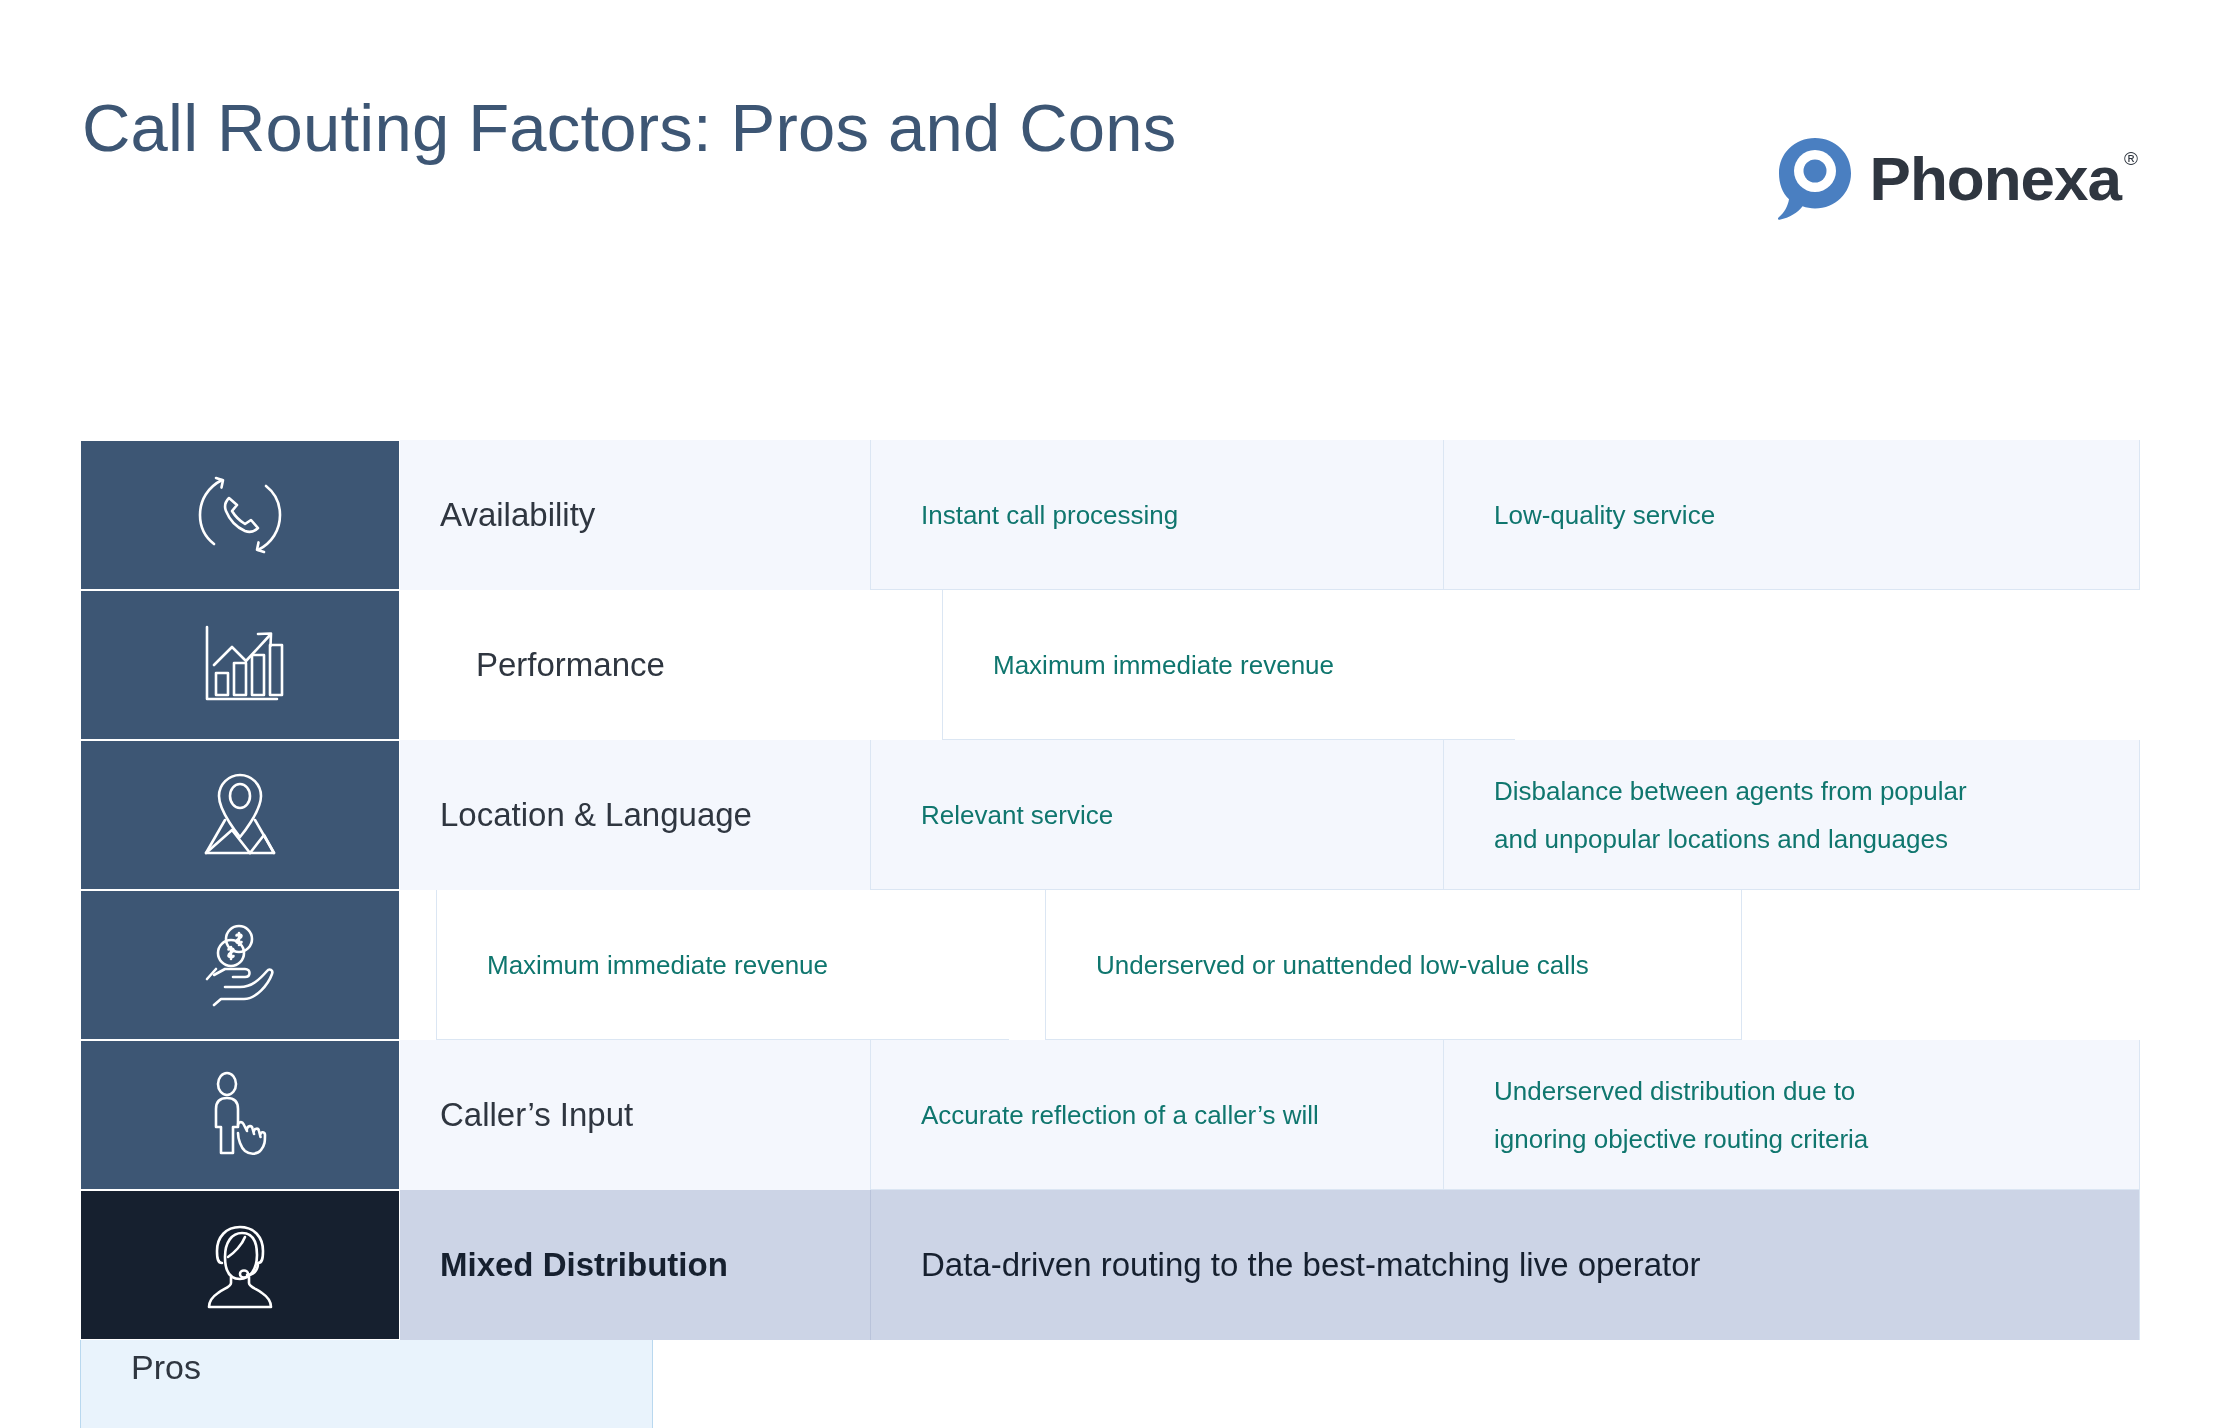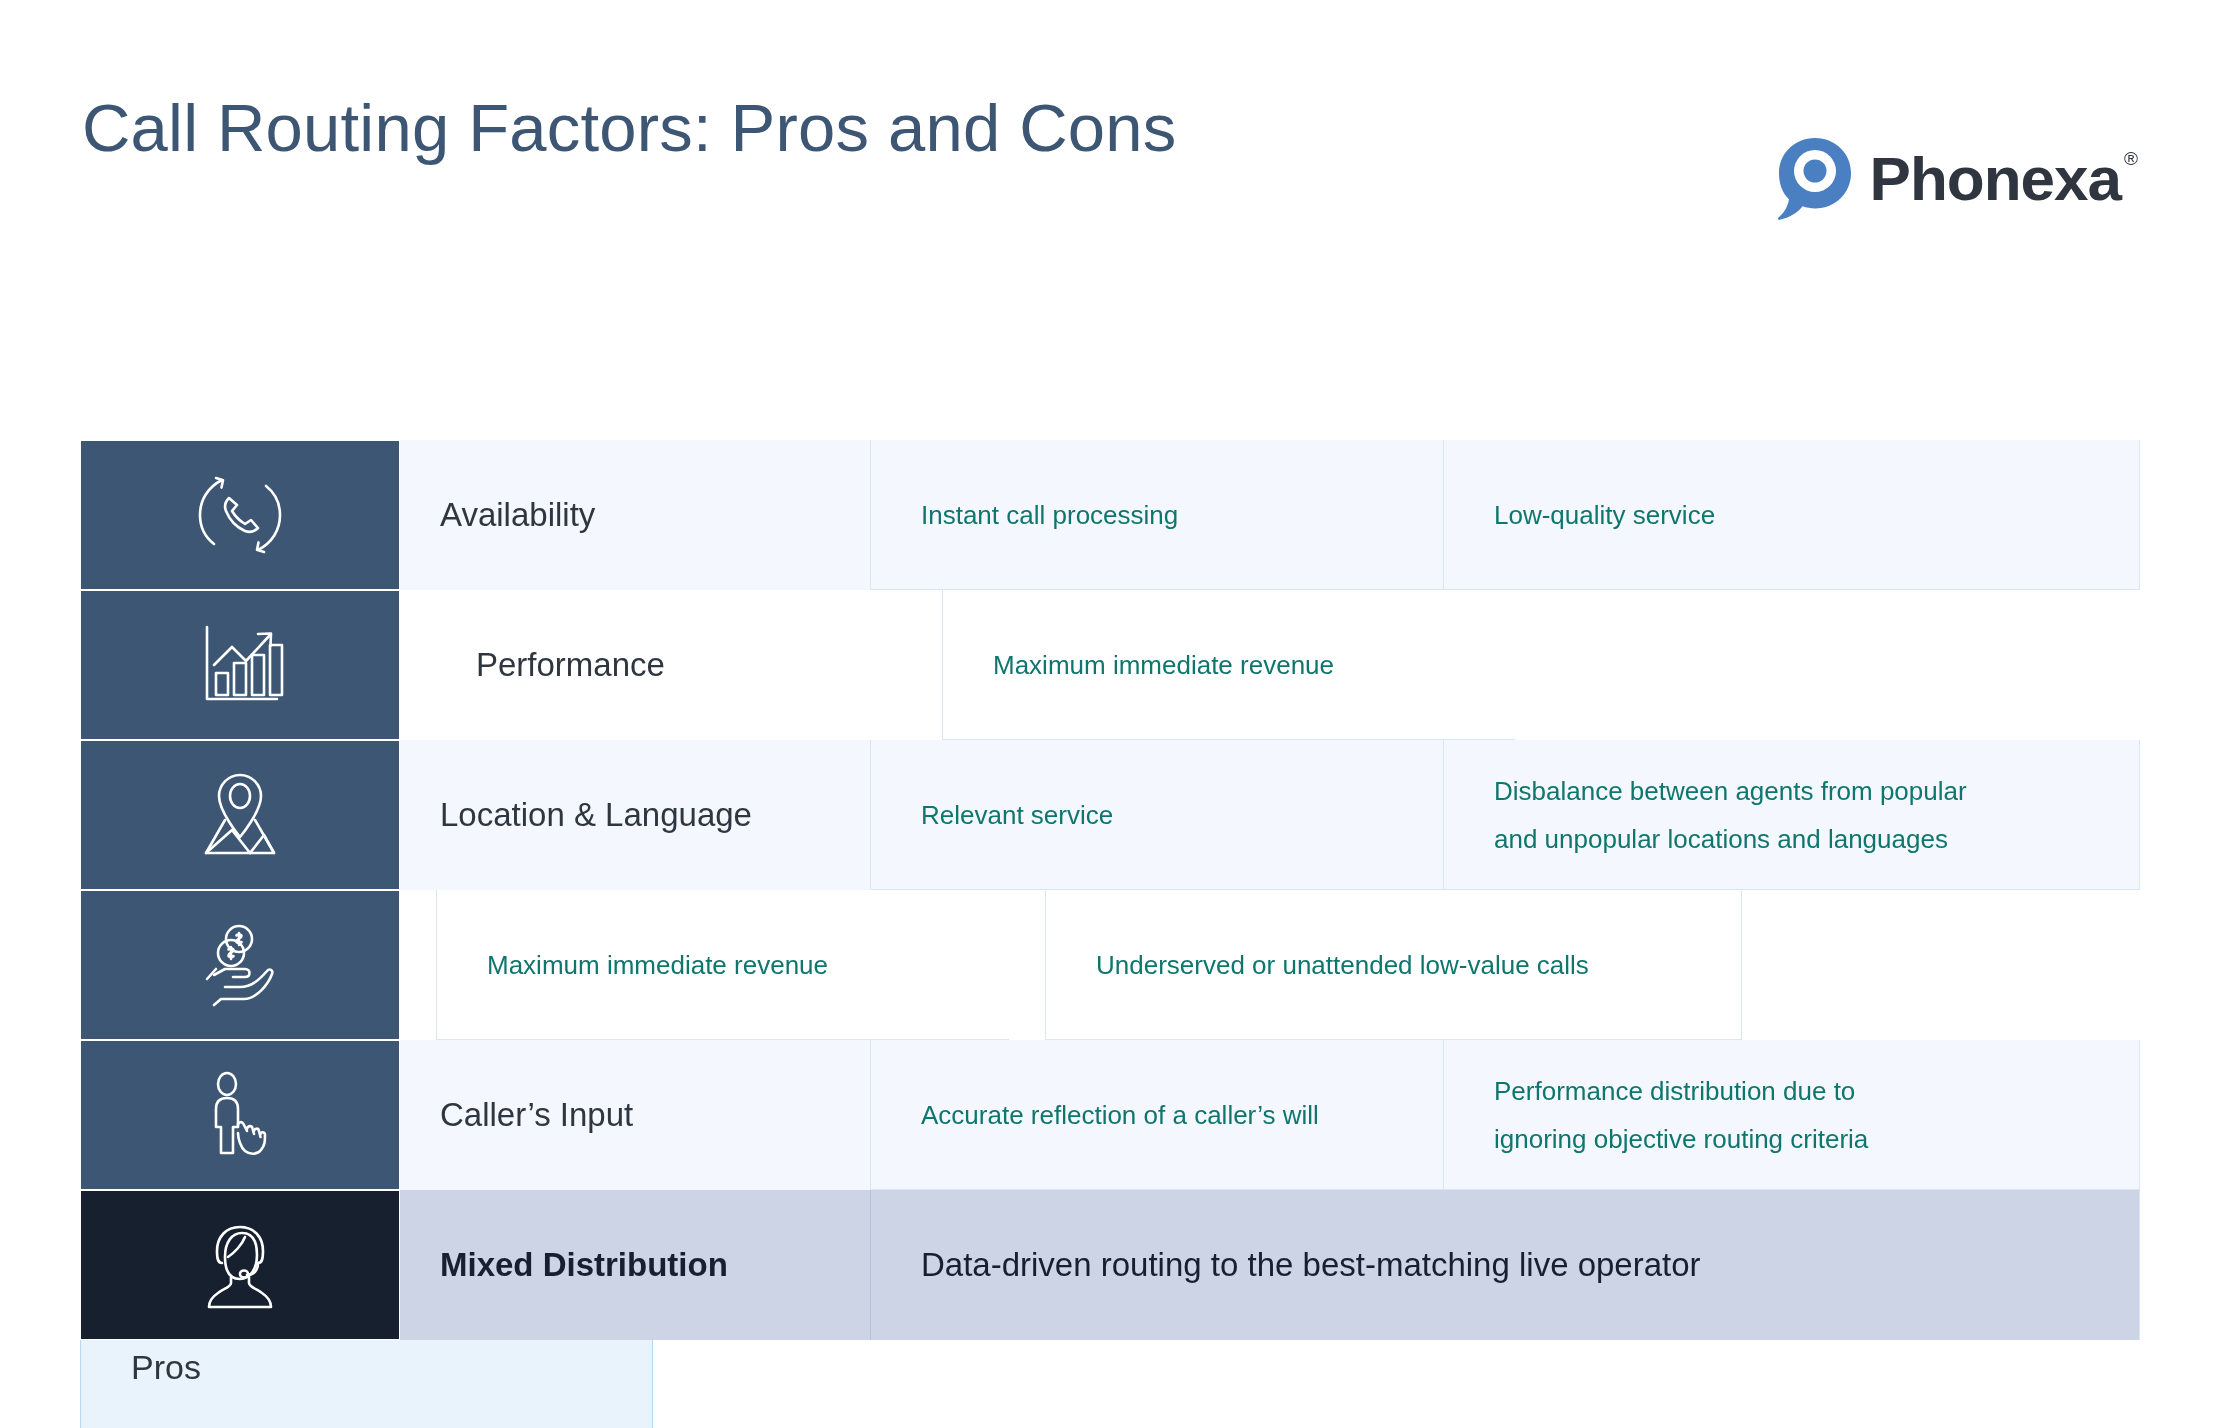--- a/index.html
+++ b/index.html
@@ -279,21 +279,21 @@
         <path d="M46 58 C46 55 50 54 51.5 57 L55 64"></path>
         <path d="M55 62 C55.5 58.5 60 58 60.5 61.5 L62 67"></path>
         <path d="M62 64 C62.5 61 66.5 60.8 67 64 L68.5 70"></path>
         <path d="M68.5 67 C69 64.5 73 64.5 73 68 C73 74 73 78 69 83 C65.5 87.5 58 88 53 84 C49 80.5 46 72 46 66"></path>
       </svg>
     </div>
     <div class="col-factor factor-cell">Caller’s Input</div>
     <div class="col-pros text-cell">Accurate reflection of a caller’s will</div>
     <div class="col-cons text-cell last-col">
       <div>
-        <span class="cell-line">Performance distribution due to</span>
+        <span class="cell-line">Underserved distribution due to</span>
         <span class="cell-line">ignoring objective routing criteria</span>
       </div>
     </div>
   </div>
 
   <div class="table-row body-row final-row">
     <div class="col-icon icon-cell accent">
       <svg width="96" height="96" viewBox="0 0 96 96" fill="none" stroke="#ffffff" stroke-width="2.6" stroke-linecap="round" stroke-linejoin="round">
         <path d="M30 46 C26 46 25 42 25 34 C25 20 34 10 48 10 C62 10 71 20 71 34 C71 42 70 46 66 46"></path>
         <path d="M33 40 C33 25 40 16 50 16 C60 16 65 24 65 38 C65 52 58 62 48 62 C38 62 33 54 33 40 Z"></path>

